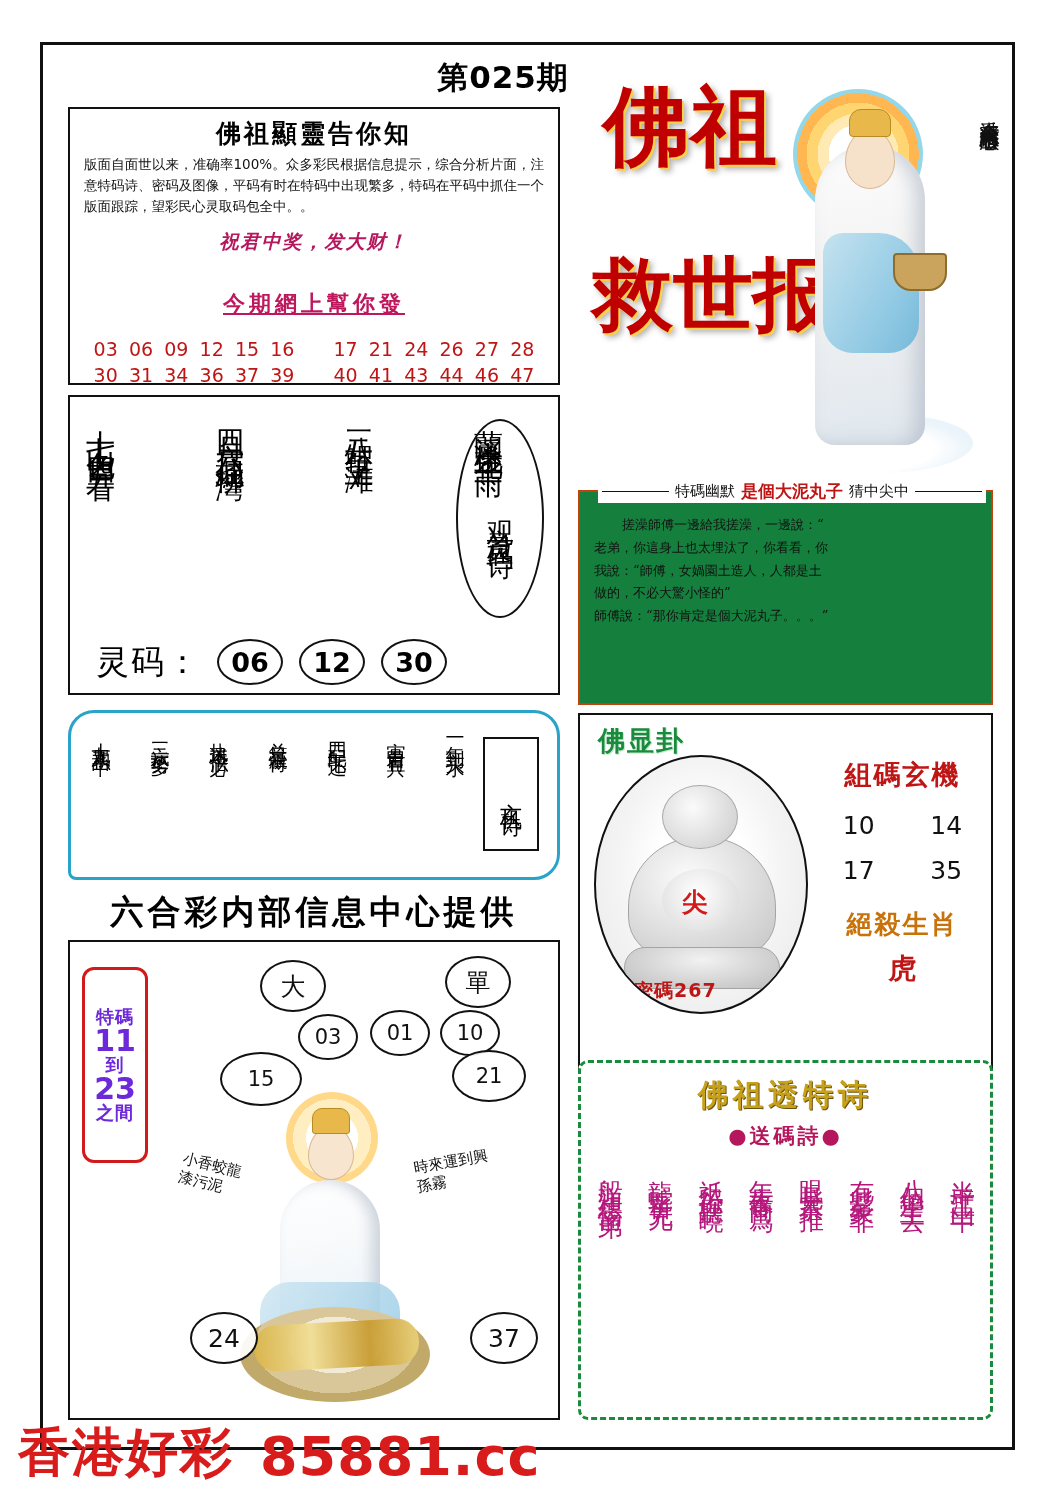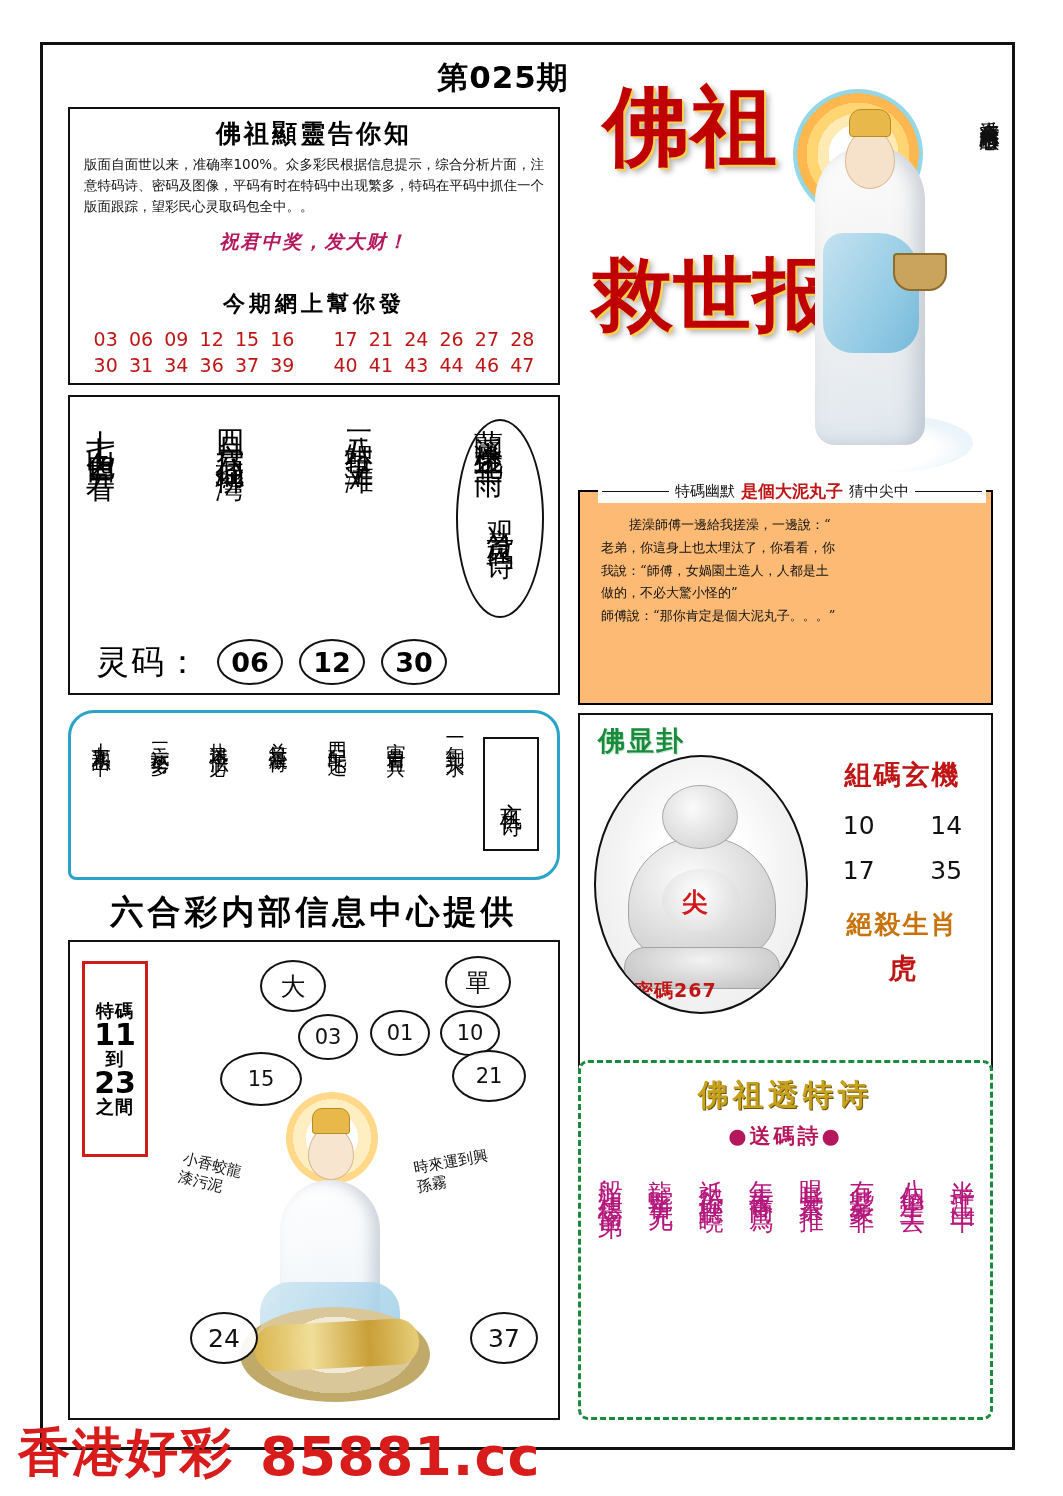--- a/index.html
+++ b/index.html
@@ -35,22 +35,22 @@
   }
   .notice .bless{
     margin-top:12px; text-align:center; font-size:19px; color:#b5175c;
     font-style:italic; font-weight:bold; letter-spacing:2px;
   }
   .help{
     position:absolute; left:25px; top:240px; width:492px; height:100px;
     border:2px solid #111; border-top:none; box-sizing:border-box; background:#fff;
   }
   .help h3{
-    margin:4px 0 8px 0; text-align:center; font-size:22px; color:#000000;
-    font-weight:bold; letter-spacing:4px;
+    margin:4px 0 18px 0; text-align:center; font-size:22px; color:#be185d;
+    font-weight:bold; letter-spacing:4px;text-decoration:underline;
   }
   .numgrid{ margin:2px 18px 0 18px; }
   .numrow{ display:flex; justify-content:space-between; font-size:19px; color:#c01515;
            font-family:"DejaVu Sans", sans-serif; letter-spacing:0px; line-height:1.35;}
   .numrow span{ width:40px; text-align:center; }
   .numrow .gapL{ margin-left:28px; }
 
   
   .titleart{
     position:absolute; left:540px; top:30px; width:420px; height:410px;
@@ -177,24 +177,24 @@
     font-size:33px; font-weight:bold; letter-spacing:4px; color:#000;
     font-family:"DejaVu Serif", serif;
   }
 
   
   .bigpanel{
     position:absolute; left:25px; top:895px; width:492px; height:480px;
     border:2px solid #111; box-sizing:border-box; background:#fff; overflow:hidden;
   }
   .tagbox{
-    position:absolute; left:12px; top:19px; width:60px; height:190px;
-    border:3px solid #d11a1a; border-radius:0; background:#fff;
+    position:absolute; left:12px; top:25px; width:60px; height:190px;
+    border:3px solid #d11a1a; border-radius:12px; background:#fff;
     display:flex; flex-direction:column; align-items:center; justify-content:center;
-    color:#000000; font-weight:bold; line-height:1.0;
+    color:#6d28d9; font-weight:bold; line-height:1.0;
   }
   .tagbox .small{ font-size:18px; letter-spacing:1px;}
   .tagbox .big{ font-size:30px; }
   .circ{
     position:absolute; border:2px solid #111; border-radius:50%;
     background:rgba(255,255,255,.92);
     display:flex; align-items:center; justify-content:center;
     font-size:21px; color:#111; font-family:"DejaVu Sans", sans-serif;
   }
   .bigcirc{ font-size:25px; }
@@ -216,21 +216,21 @@
     background:radial-gradient(ellipse at 50% 40%,#f0ead7 0 35%,#d9c79a 35% 60%,#c0a969 60% 80%,rgba(255,255,255,0) 82%);
     border-radius:50%;}
   .l-dragon{position:absolute;left:34px;top:230px;width:165px;height:46px;
     background:linear-gradient(90deg,#d9b44a,#f0dd95 35%,#c79b30 70%,#e8cf7a);
     border-radius:22px; transform:rotate(-3deg); opacity:.95;}
   .l-robe2{position:absolute;left:40px;top:190px;width:140px;height:60px;background:linear-gradient(120deg,#cfe6f2,#9ccde6);border-radius:30px 30px 12px 12px;opacity:.85;}
 
   
   .jokebox{
     position:absolute; left:535px; top:445px; width:415px; height:215px;
-    border:2px solid #000000; box-sizing:border-box; background:#fdba74;padding-left:7px;
+    border:2px solid #c2410c; box-sizing:border-box; background:#15803d;
   }
   .joke-head{
     position:absolute; top:-12px; left:18px; width:380px; display:flex;
     align-items:center; gap:6px; background:#fff; padding:0 4px;
   }
   .joke-head .lbl{ font-size:15px; color:#111; white-space:nowrap;}
   .joke-head .mid{ font-size:17px; color:#c01515; font-weight:bold; white-space:nowrap;}
   .joke-head .rt{ font-size:15px; color:#111; white-space:nowrap;}
   .joke-head .rule{ flex:1; height:1px; background:#111; }
   .joke-body{

